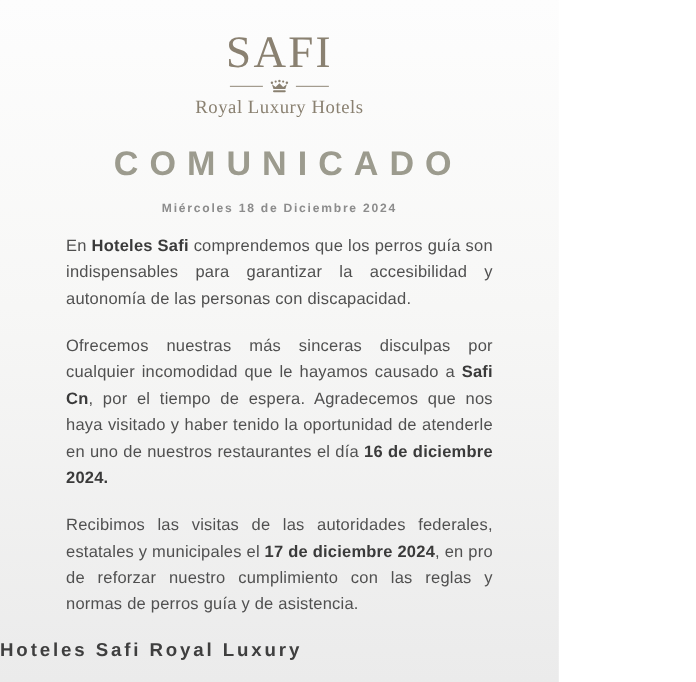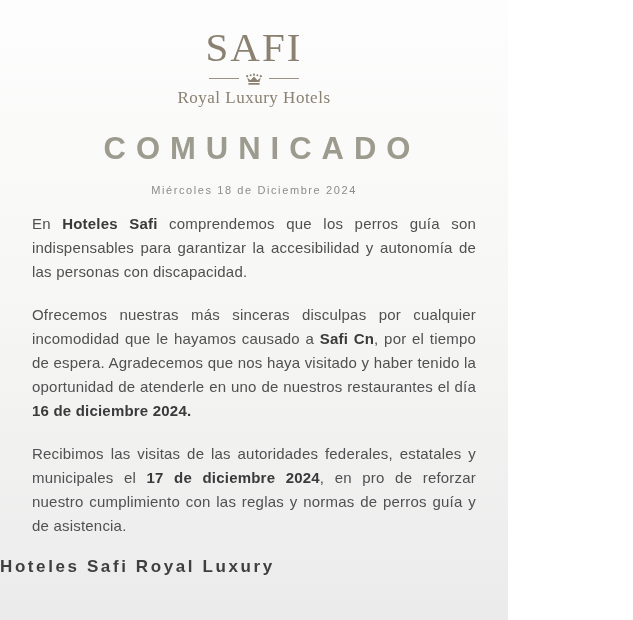--- a/index.html
+++ b/index.html
@@ -70,29 +70,29 @@
     font-size: 31px;
     line-height: 34px;
     font-weight: 700;
     letter-spacing: 10px;
     padding-left: 16px; 
     color: #9c9b8e;
   }
   .date-line {
     margin-top: 5px;
     font-size: 11px;
-    font-weight: 400;
+    font-weight: 700;
     letter-spacing: 1.6px;
     color: #8c8c8c;
   }
 
   
   .content {
     margin-top: 16px;
-    padding: 0 32px;
+    padding: 0 60px;
   }
   .para {
     margin: 0 0 19px 0;
     font-size: 15px;
     line-height: 24px;
     color: #505050;
     text-align: justify;
     letter-spacing: 0.2px;
   }
   .para .bold {

